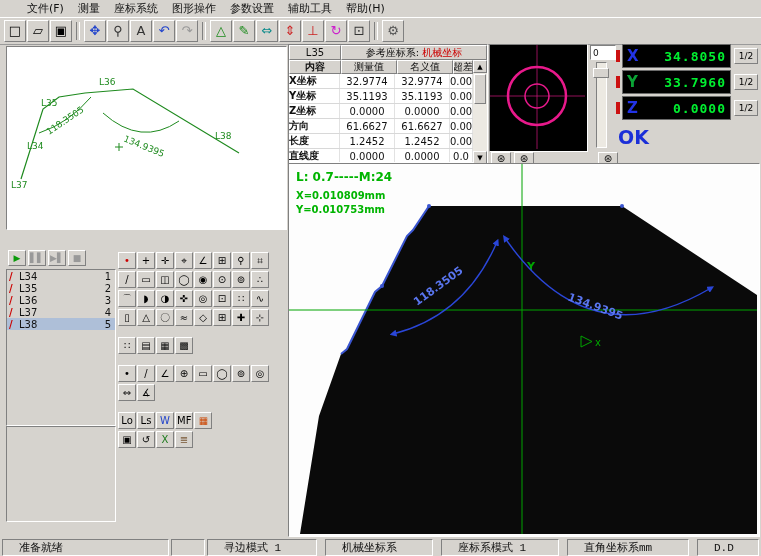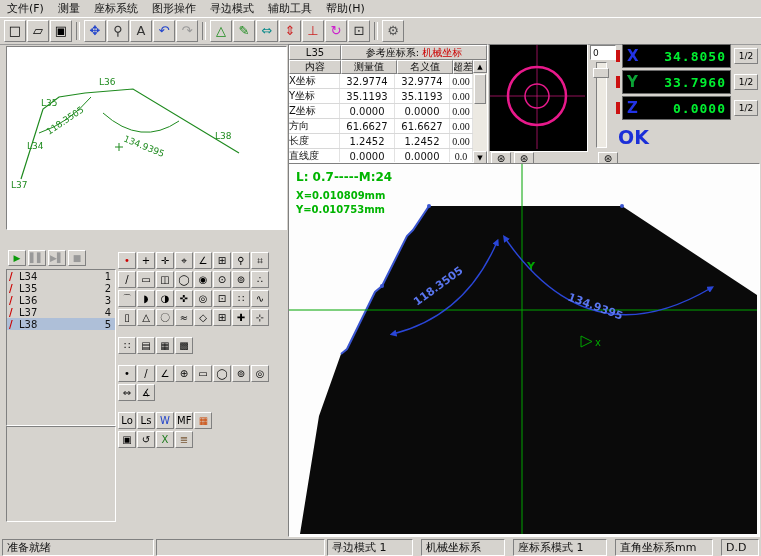--- a/index.html
+++ b/index.html
@@ -1,20 +1,20 @@
 <!DOCTYPE html>
 <html><head>
 <meta charset="utf-8">
 <style>
   html,body{margin:0;padding:0;background:#fff;}
   #app{position:relative;width:761px;height:556px;background:#d6d3ce;overflow:hidden;
        font-family:"DejaVu Sans","Liberation Sans",sans-serif;font-size:11px;color:#111;}
   
   #menubar{position:absolute;left:0;top:0;right:0;height:17px;display:flex;align-items:center;
-           padding-left:0;background:#d6d3ce;}
+           padding-left:20px;background:#d6d3ce;}
   .menu-item{padding:1px 7px;white-space:nowrap;cursor:default;}
   #toolbar{position:absolute;left:0;top:17px;right:0;height:26px;display:flex;align-items:center;
            padding-left:4px;gap:1px;border-top:1px solid #fff;border-bottom:1px solid #9a9a9a;}
   .tbtn{width:22px;height:22px;padding:0;font-size:13px;line-height:20px;text-align:center;
         background:#d6d3ce;border:1px solid;border-color:#fff #808080 #808080 #fff;cursor:pointer;
         font-family:inherit;}
   .tsep{width:2px;height:18px;border-left:1px solid #808080;border-right:1px solid #fff;margin:0 3px;}
   .sunken{border:1px solid;border-color:#808080 #fff #fff #808080;}
   .raised{border:1px solid;border-color:#fff #808080 #808080 #fff;}
   
@@ -43,21 +43,21 @@
         background:#d6d3ce;border:1px solid;border-color:#fff #808080 #808080 #fff;cursor:pointer;font-family:inherit;}
   
   #meas-table{position:absolute;left:288px;top:44px;width:198px;height:119px;background:#fff;overflow:hidden;}
   #t-top{display:flex;height:15px;}
   .tc{border:1px solid;border-color:#fff #808080 #808080 #fff;background:#d6d3ce;
       display:flex;align-items:center;justify-content:center;font-size:10px;overflow:hidden;white-space:nowrap;}
   #t-title{width:50px;}
   #t-ref{flex:1;gap:3px;}
   #t-ref .red{color:#cc0000;font-weight:normal;}
   #t-header{display:flex;height:14px;width:184px;}
-  .c0{width:50px;} .c1{width:54px;} .c2{width:54px;} .c3{flex:1;font-family:Liberation Serif, serif;}
+  .c0{width:50px;font-weight:bold;} .c1{width:54px;} .c2{width:54px;} .c3{flex:1;}
   #t-rows{width:184px;height:88px;overflow:hidden;background:#fff;}
   .trow{display:flex;height:14px;border-bottom:1px solid #d8d8d8;}
   .trow .tc{background:#fff;border:none;border-right:1px solid #e2e2e2;justify-content:flex-start;padding-left:0;}
   .trow .tc.num{justify-content:center;padding-left:0;}
   #t-scroll{position:absolute;right:0;top:15px;bottom:0;width:14px;background:#ece9e2;
             display:flex;flex-direction:column;}
   .sarrow{height:13px;font-size:7px;line-height:12px;text-align:center;background:#d6d3ce;
           border:1px solid;border-color:#fff #808080 #808080 #fff;cursor:pointer;padding:0;font-family:inherit;}
   #t-thumb{height:28px;margin:1px;background:#d6d3ce;border:1px solid;border-color:#fff #808080 #808080 #fff;}
   
@@ -79,38 +79,38 @@
   .val{font-family:"DejaVu Sans Mono","Liberation Mono",monospace;color:#00ef30;font-size:13px;
        font-weight:bold;letter-spacing:1px;}
   .half{width:24px;height:16px;margin-left:3px;font-size:9px;padding:0;background:#d6d3ce;
         border:1px solid;border-color:#fff #808080 #808080 #fff;cursor:pointer;font-family:inherit;}
   #dro-ok{position:absolute;left:2px;top:82px;color:#1b2fd8;font-size:19px;font-weight:bold;}
   
   #main-view{position:absolute;left:288px;top:163px;width:470px;height:372px;background:#fdfdfd;}
   
   #statusbar{position:absolute;left:0;top:538px;right:0;height:17px;display:flex;gap:2px;
              align-items:stretch;padding:1px 2px 0;}
-  .scell{display:flex;align-items:center;padding:0 4px;white-space:nowrap;
-         border:1px solid;border-color:#808080 #fff #fff #808080;}
+  .scell{display:flex;align-items:center;padding:0 16px;white-space:nowrap;
+         border:1px solid;border-color:#808080 #fff #fff #808080;font-family:Liberation Mono, monospace;}
   #s-ready{width:142px;}
   #s-space{flex:1;}
   .sw1{width:76px;} .sw2{width:74px;} .sw3{width:84px;} .sw4{width:88px;} .sw5{width:28px;}
   svg text{font-family:"DejaVu Sans","Liberation Sans",sans-serif;}
 </style>
 </head>
 <body>
 
 <div id="app">
 
   <div id="menubar">
       <span class="menu-item">文件(F)</span>
       <span class="menu-item">测量</span>
       <span class="menu-item">座标系统</span>
       <span class="menu-item">图形操作</span>
-      <span class="menu-item">寻边模式</span>
+      <span class="menu-item">参数设置</span>
       <span class="menu-item">辅助工具</span>
       <span class="menu-item">帮助(H)</span>
     </div>
   <div id="toolbar">
       <button class="tbtn">□</button>
       <button class="tbtn">▱</button>
       <button class="tbtn">▣</button>
       <span class="tsep"></span>
       <button class="tbtn" style="color: rgb(34, 68, 204);">✥</button>
       <button class="tbtn" style="color: rgb(51, 51, 51);">⚲</button>

